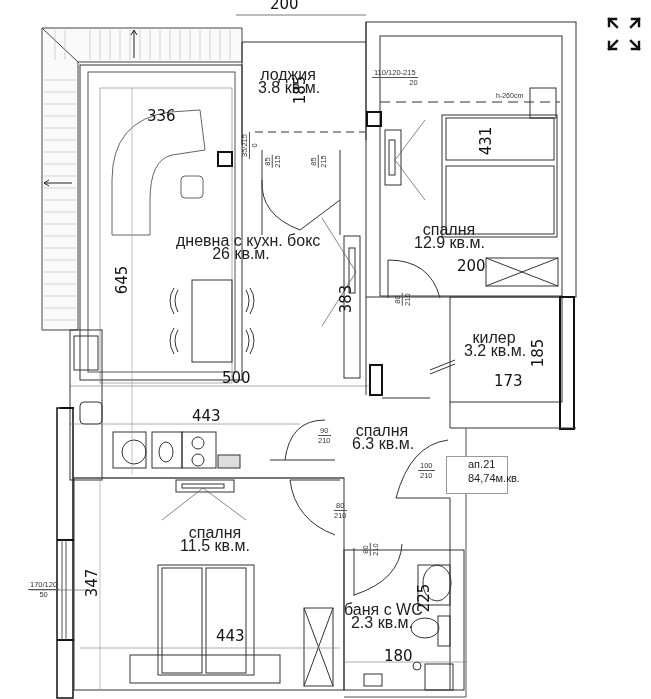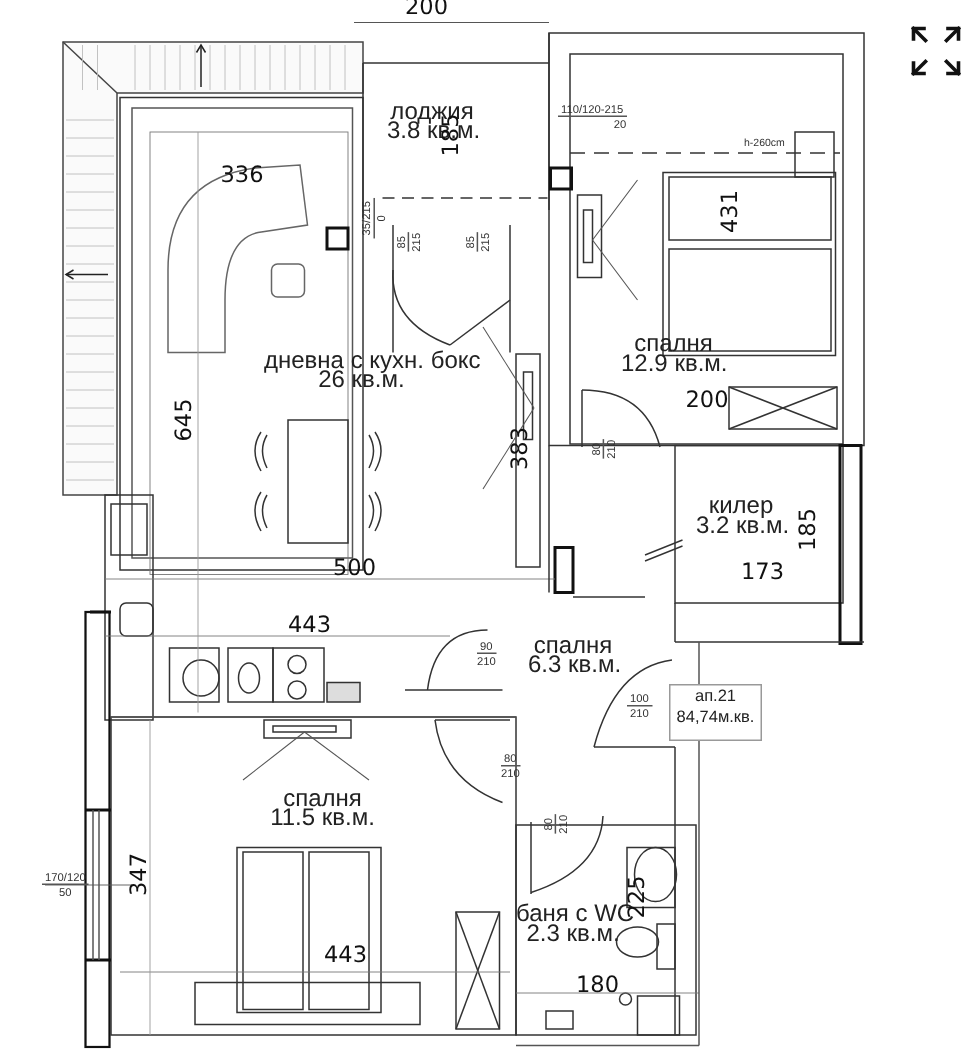--- a/index.html
+++ b/index.html
@@ -6,21 +6,21 @@
   body{width:651px;height:699px;position:relative;overflow:hidden;font-family:"Liberation Sans",sans-serif;color:#1a1a1a;}
   svg.plan{position:absolute;left:0;top:0;width:651px;height:699px;}
   .lbl{position:absolute;font-family:"Liberation Sans",sans-serif;font-size:16px;line-height:13px;text-align:center;color:#222;white-space:nowrap;}
   .dim{position:absolute;font-family:"DejaVu Sans",sans-serif;font-size:15px;color:#111;white-space:nowrap;line-height:16px;}
   .dim.v{transform:rotate(-90deg);transform-origin:center center;}
   .small{position:absolute;font-family:"Liberation Sans",sans-serif;font-size:7px;color:#333;white-space:nowrap;line-height:8px;text-align:center;}
   .frac{position:absolute;font-family:"Liberation Sans",sans-serif;font-size:7.5px;color:#333;line-height:9px;text-align:center;}
   .frac .top{display:block;border-bottom:1px solid #555;padding:0 2px;}
   .frac .bot{display:block;}
   .apt-box{position:absolute;left:446px;top:456px;width:60px;height:36px;border:1px solid #999;background:#fff;}
-  .apt-box span{display:block;text-align:center;font-size:11px;line-height:14px;color:#222;}
+  .apt-box span{display:block;font-size:11px;line-height:14px;color:#222;margin-left:21px;}
   .expand-btn{position:absolute;left:606px;top:16px;width:36px;height:36px;cursor:pointer;}
 </style>
 </head>
 <body>
 
 <svg class="plan" viewBox="0 0 651 699" xmlns="http://www.w3.org/2000/svg">
   <g fill="none" stroke="#333" stroke-width="1">
 
     <line x1="236" y1="15" x2="366" y2="15" stroke="#555" stroke-width="0.8"></line>
 

